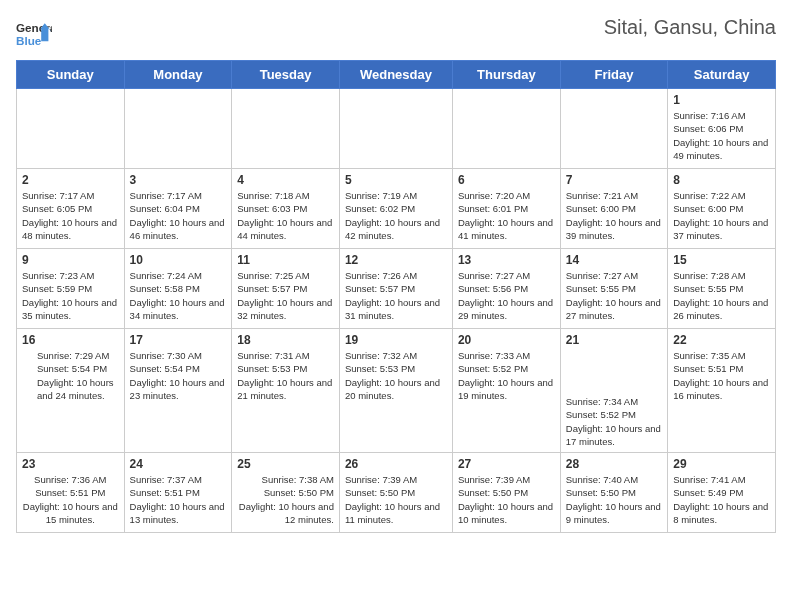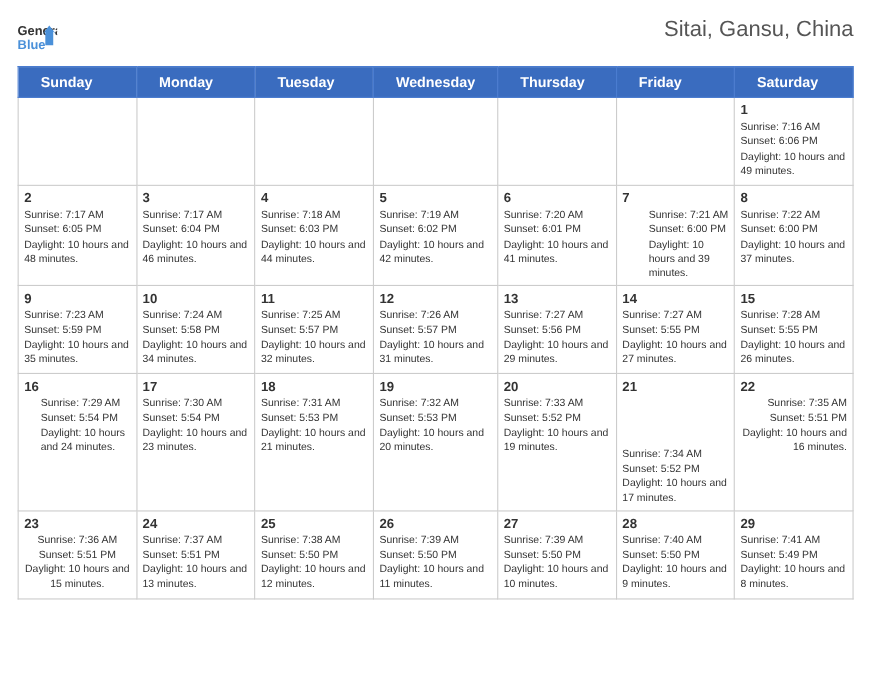--- a/index.html
+++ b/index.html
@@ -41,21 +41,21 @@
       width: 100%;
       border-collapse: collapse;
       border: 1px solid #ccc;
     }
     .calendar th {
       background-color: #3a6cbf;
       color: #fff;
       font-size: 13px;
       font-weight: bold;
       padding: 6px 20px;
-      text-align: left;
+      text-align: center;
       border: 1px solid #4a7cd0;
     }
     .calendar td {
       vertical-align: top;
       border: 1px solid #ccc;
       padding: 4px 5px;
       font-size: 10px;
       color: #333;
       background: #fff;
       width: 108px;
@@ -149,21 +149,21 @@
 Daylight: 10 hours and 42 minutes.</div>
         </td>
         <td>
           <span class="day-number">6</span>
           <div class="day-info" style="white-space: pre-line;">Sunrise: 7:20 AM
 Sunset: 6:01 PM
 Daylight: 10 hours and 41 minutes.</div>
         </td>
         <td>
           <span class="day-number">7</span>
-          <div class="day-info" style="white-space: pre-line; margin-left: 24px;">Sunrise: 7:21 AM
+          <div class="day-info" style="white-space: pre-line;">Sunrise: 7:21 AM
 Sunset: 6:00 PM
 Daylight: 10 hours and 39 minutes.</div>
         </td>
         <td>
           <span class="day-number">8</span>
           <div class="day-info" style="white-space: pre-line;">Sunrise: 7:22 AM
 Sunset: 6:00 PM
 Daylight: 10 hours and 37 minutes.</div>
         </td>
       </tr>
@@ -243,41 +243,41 @@
 Daylight: 10 hours and 19 minutes.</div>
         </td>
         <td>
           <span class="day-number">21</span>
           <div class="day-info" style="white-space: pre-line; margin-top: 48px;">Sunrise: 7:34 AM
 Sunset: 5:52 PM
 Daylight: 10 hours and 17 minutes.</div>
         </td>
         <td>
           <span class="day-number">22</span>
-          <div class="day-info" style="white-space: pre-line; text-align: right;">Sunrise: 7:35 AM
+          <div class="day-info" style="white-space: pre-line;">Sunrise: 7:35 AM
 Sunset: 5:51 PM
 Daylight: 10 hours and 16 minutes.</div>
         </td>
       </tr>
       <tr>
         <td>
           <span class="day-number">23</span>
           <div class="day-info" style="white-space: pre-line; text-align: center;">Sunrise: 7:36 AM
 Sunset: 5:51 PM
 Daylight: 10 hours and 15 minutes.</div>
         </td>
         <td>
           <span class="day-number">24</span>
           <div class="day-info" style="white-space: pre-line;">Sunrise: 7:37 AM
 Sunset: 5:51 PM
 Daylight: 10 hours and 13 minutes.</div>
         </td>
         <td>
           <span class="day-number">25</span>
-          <div class="day-info" style="white-space: pre-line;">Sunrise: 7:38 AM
+          <div class="day-info" style="white-space: pre-line; text-align: right;">Sunrise: 7:38 AM
 Sunset: 5:50 PM
 Daylight: 10 hours and 12 minutes.</div>
         </td>
         <td>
           <span class="day-number">26</span>
           <div class="day-info" style="white-space: pre-line;">Sunrise: 7:39 AM
 Sunset: 5:50 PM
 Daylight: 10 hours and 11 minutes.</div>
         </td>
         <td>

